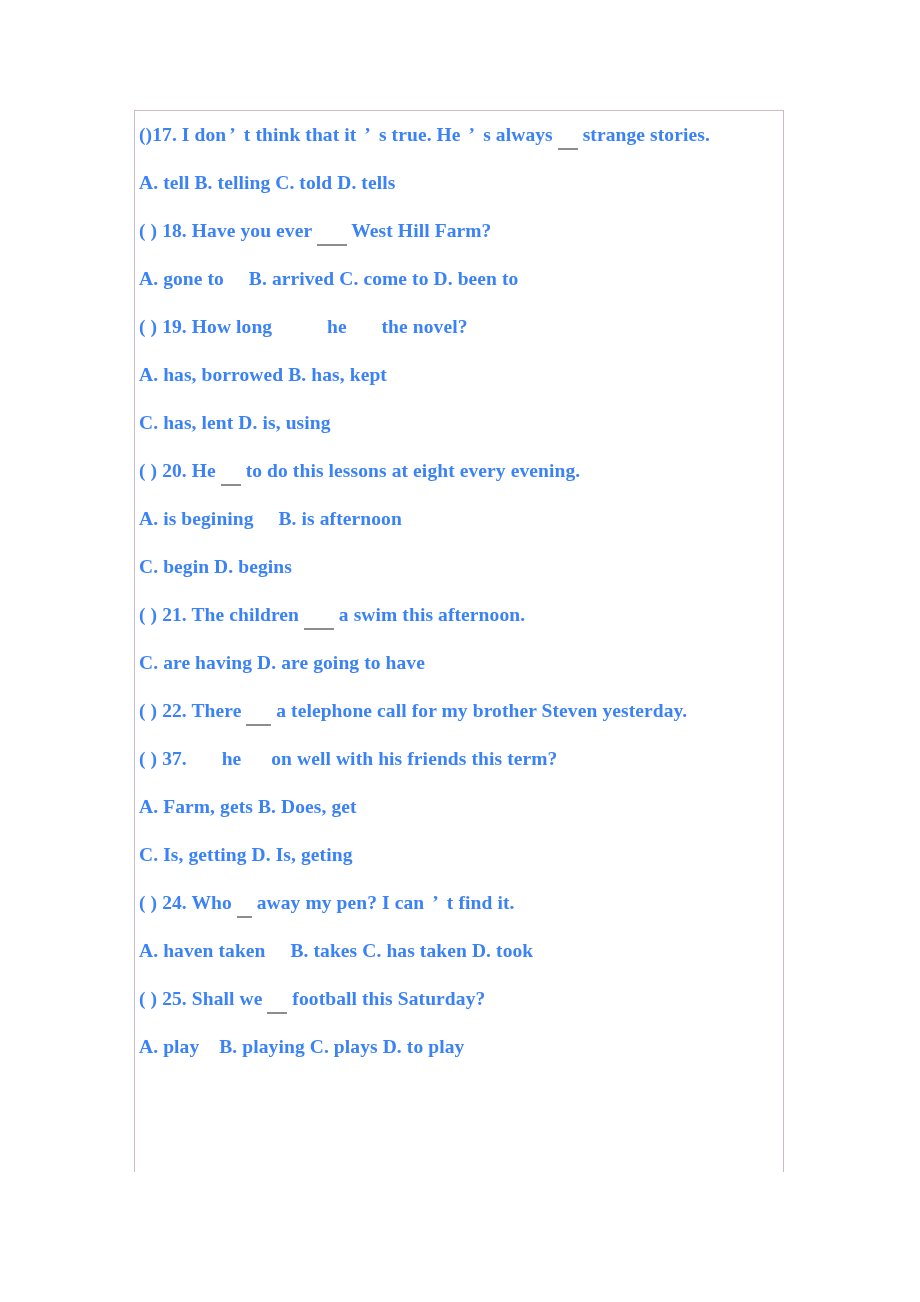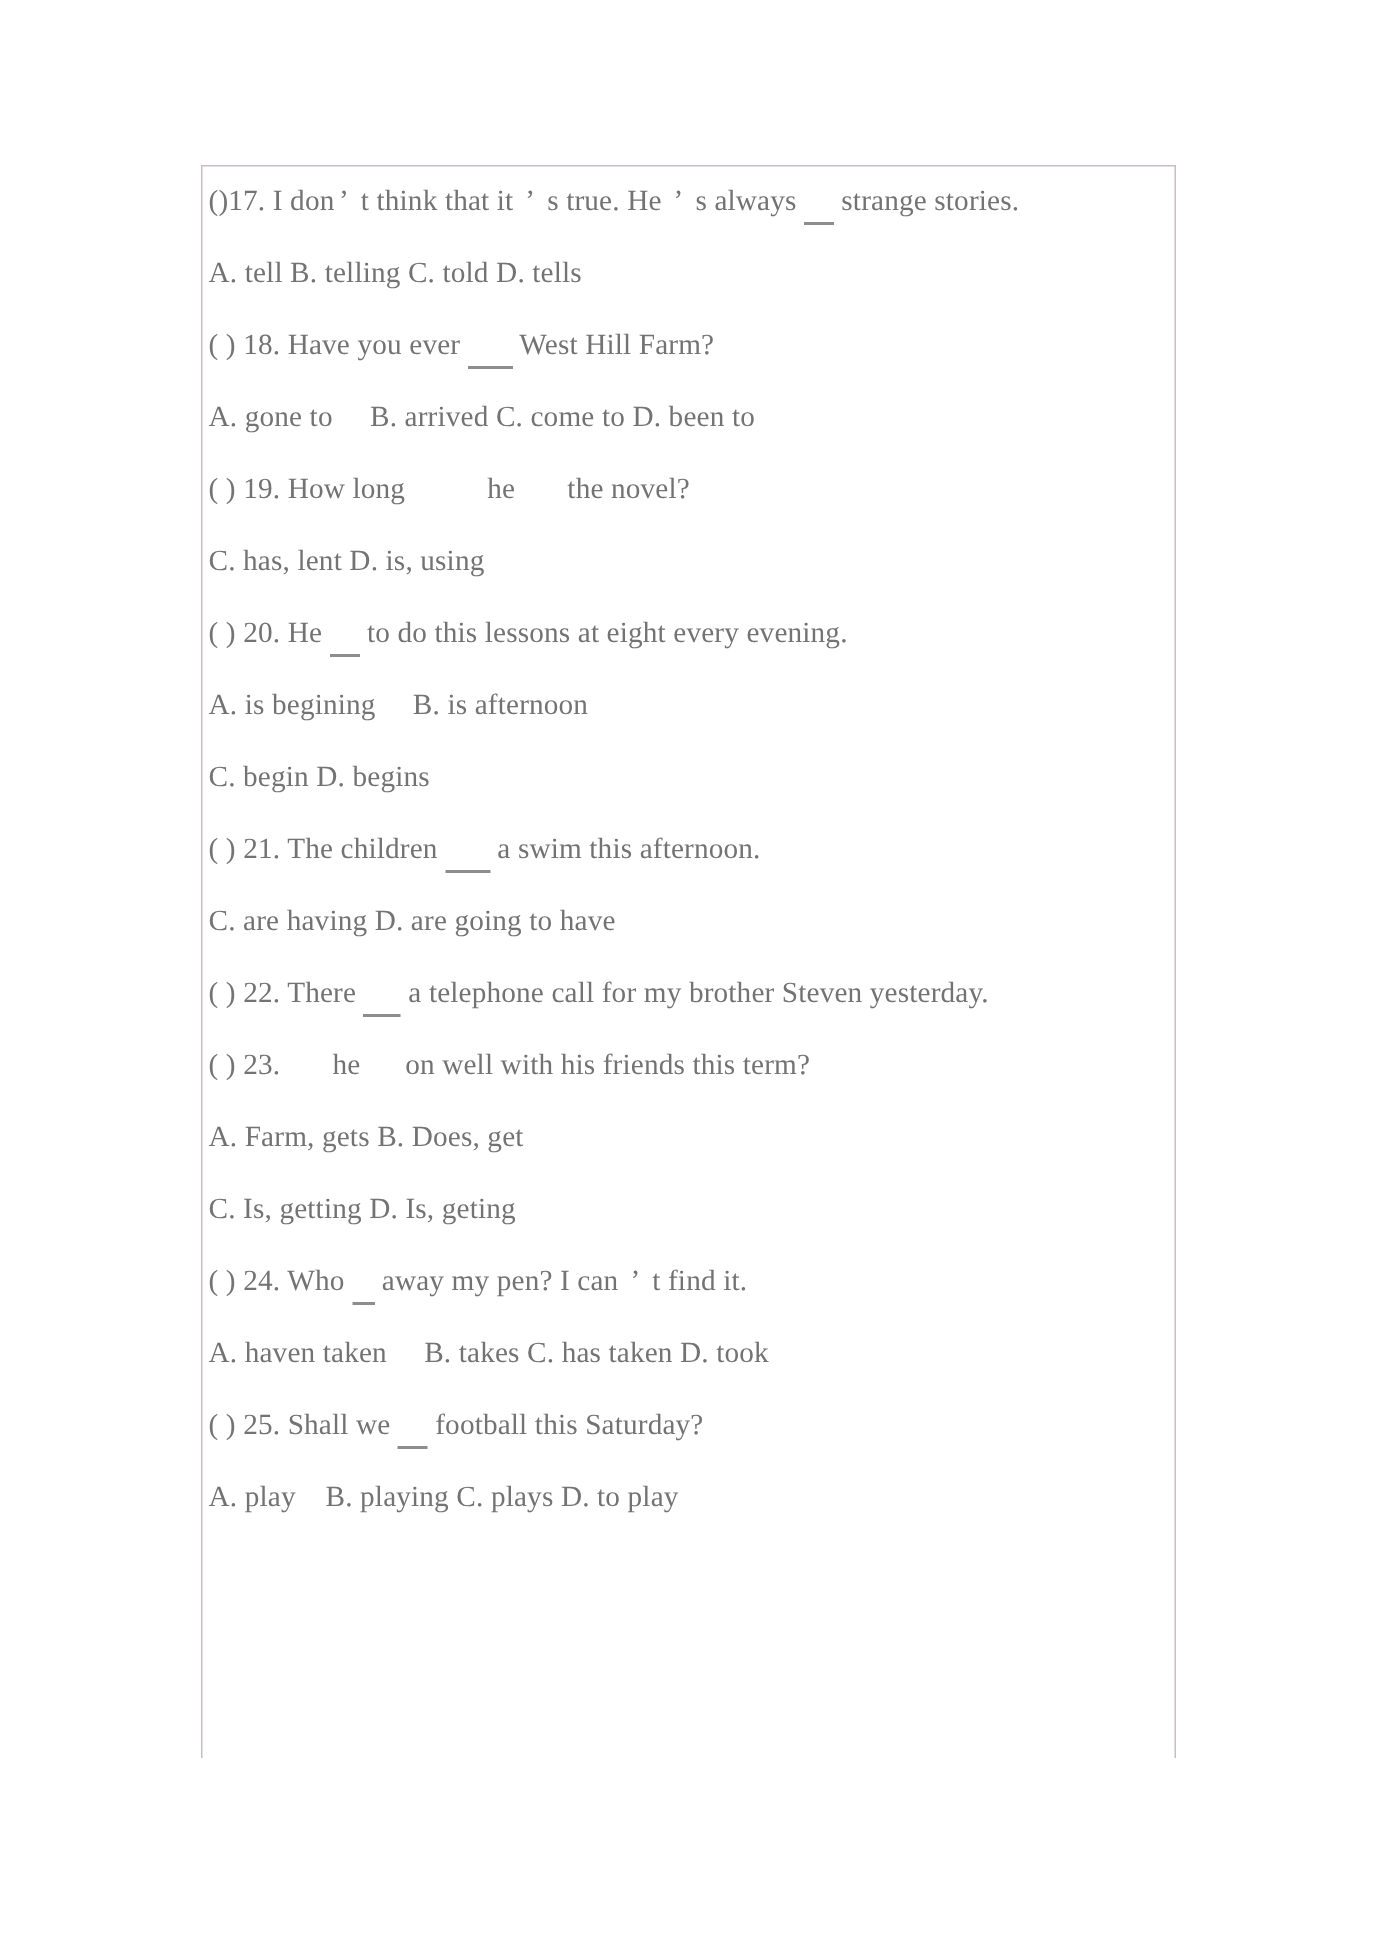--- a/index.html
+++ b/index.html
@@ -36,23 +36,24 @@
     padding: 0;
     margin: 0;
   }
 
   .line {
     position: relative;
     height: 48px;
     line-height: 48px;
     white-space: pre;
     font-size: 19.5px;
-    color: #737373;
+    color: #3b82f6;
     padding-left: 4px;
     letter-spacing: 0.1px;
+    font-weight: bold;
   }
 
   
   .blank {
     display: inline-block;
     position: relative;
     vertical-align: baseline;
   }
   .blank::after {
     content: "";
@@ -76,28 +77,29 @@
 </head>
 <body>
 
 <div id="worksheet">
   <div id="lines">
       <div class="line"><span>()17. I don</span><span class="ap">’</span><span> t think that it </span><span class="ap">’</span><span> s true. He </span><span class="ap">’</span><span> s always </span><span class="blank">    </span><span> strange stories.</span></div>
       <div class="line"><span>A. tell B. telling C. told D. tells</span></div>
       <div class="line"><span>( ) 18. Have you ever </span><span class="blank">      </span><span> West Hill Farm?</span></div>
       <div class="line"><span>A. gone to     B. arrived C. come to D. been to</span></div>
       <div class="line"><span>( ) 19. How long </span><span class="gap">          </span><span>he </span><span class="gap">      </span><span>the novel?</span></div>
+      <div class="line"><span>A. has, borrowed B. has, kept</span></div>
       <div class="line"><span>C. has, lent D. is, using</span></div>
       <div class="line"><span>( ) 20. He </span><span class="blank">    </span><span> to do this lessons at eight every evening.</span></div>
       <div class="line"><span>A. is begining     B. is afternoon</span></div>
       <div class="line"><span>C. begin D. begins</span></div>
       <div class="line"><span>( ) 21. The children </span><span class="blank">      </span><span> a swim this afternoon.</span></div>
       <div class="line"><span>C. are having D. are going to have</span></div>
       <div class="line"><span>( ) 22. There </span><span class="blank">     </span><span> a telephone call for my brother Steven yesterday.</span></div>
-      <div class="line"><span>( ) 23. </span><span class="gap">      </span><span>he </span><span class="gap">     </span><span>on well with his friends this term?</span></div>
+      <div class="line"><span>( ) 37. </span><span class="gap">      </span><span>he </span><span class="gap">     </span><span>on well with his friends this term?</span></div>
       <div class="line"><span>A. Farm, gets B. Does, get</span></div>
       <div class="line"><span>C. Is, getting D. Is, geting</span></div>
       <div class="line"><span>( ) 24. Who </span><span class="blank">   </span><span> away my pen? I can </span><span class="ap">’</span><span> t find it.</span></div>
       <div class="line"><span>A. haven taken     B. takes C. has taken D. took</span></div>
       <div class="line"><span>( ) 25. Shall we </span><span class="blank">    </span><span> football this Saturday?</span></div>
       <div class="line"><span>A. play    B. playing C. plays D. to play</span></div>
     </div>
 </div>
 
 </body></html>

